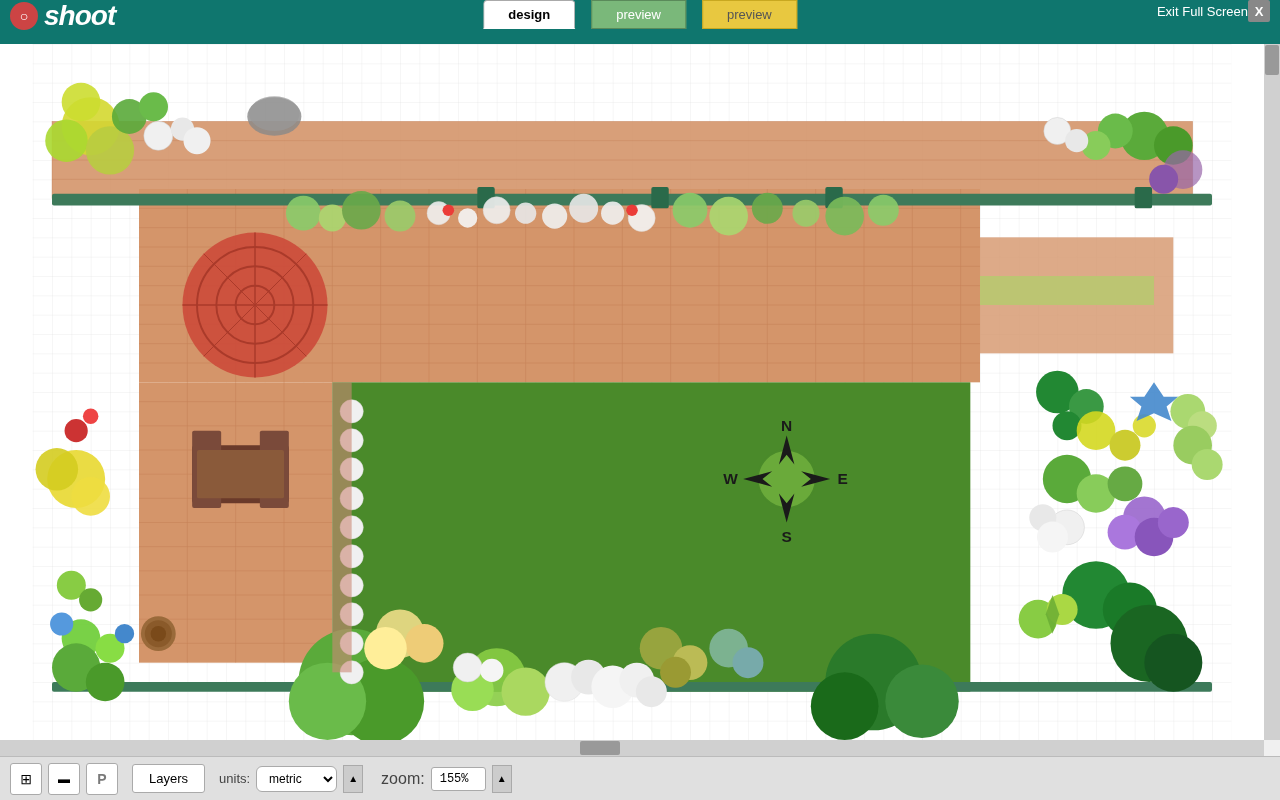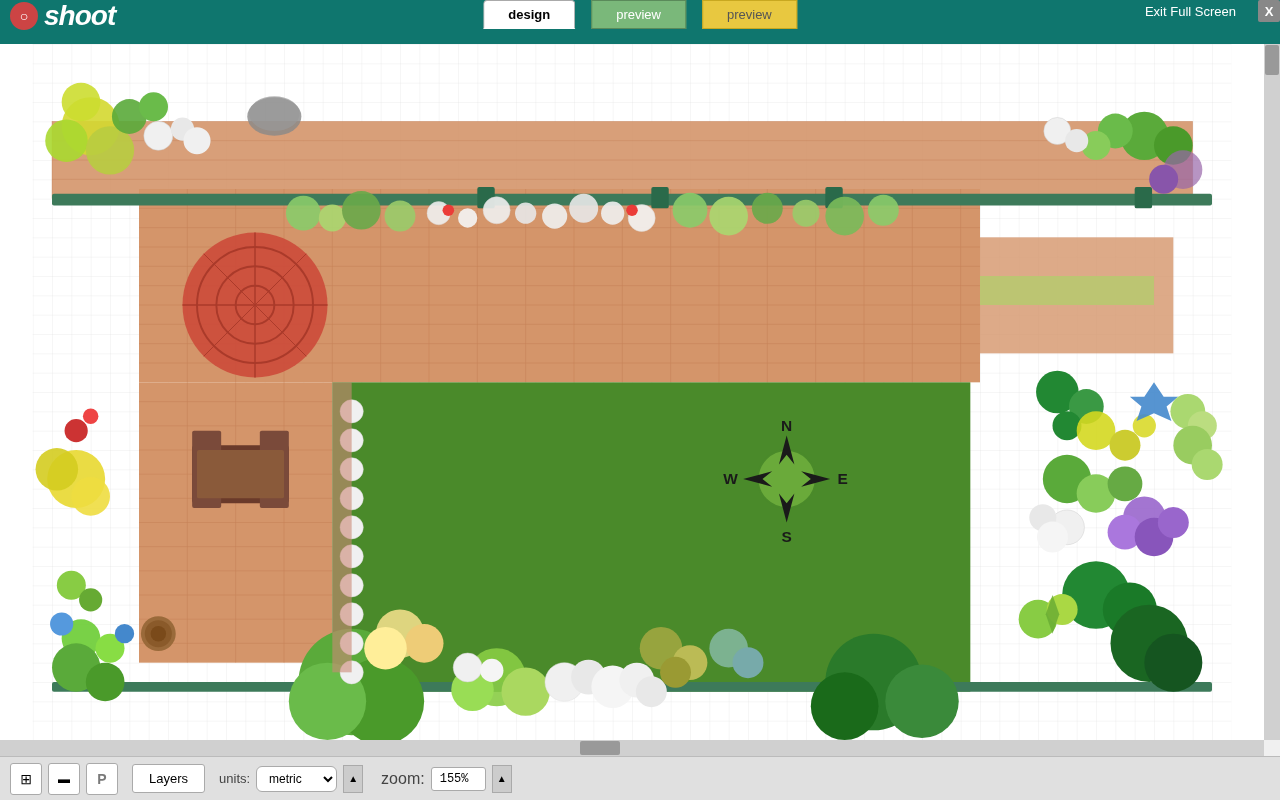--- a/index.html
+++ b/index.html
@@ -70,24 +70,24 @@
     .tab.report {
       background: #e8c840;
       color: #555;
       border-color: #c8a820;
     }
     .tab:first-child { border-radius: 4px 4px 0 0; }
 
     
     #exit-area {
       position: absolute;
-      right: 0;
-      display: flex;
-      align-items: center;
-      gap: 22px;
+      right: 10px;
+      display: flex;
+      align-items: center;
+      gap: 0;
     }
     #exit-label {
       color: white;
       font-size: 13px;
     }
     #exit-btn {
       width: 22px;
       height: 22px;
       background: #888;
       color: white;

